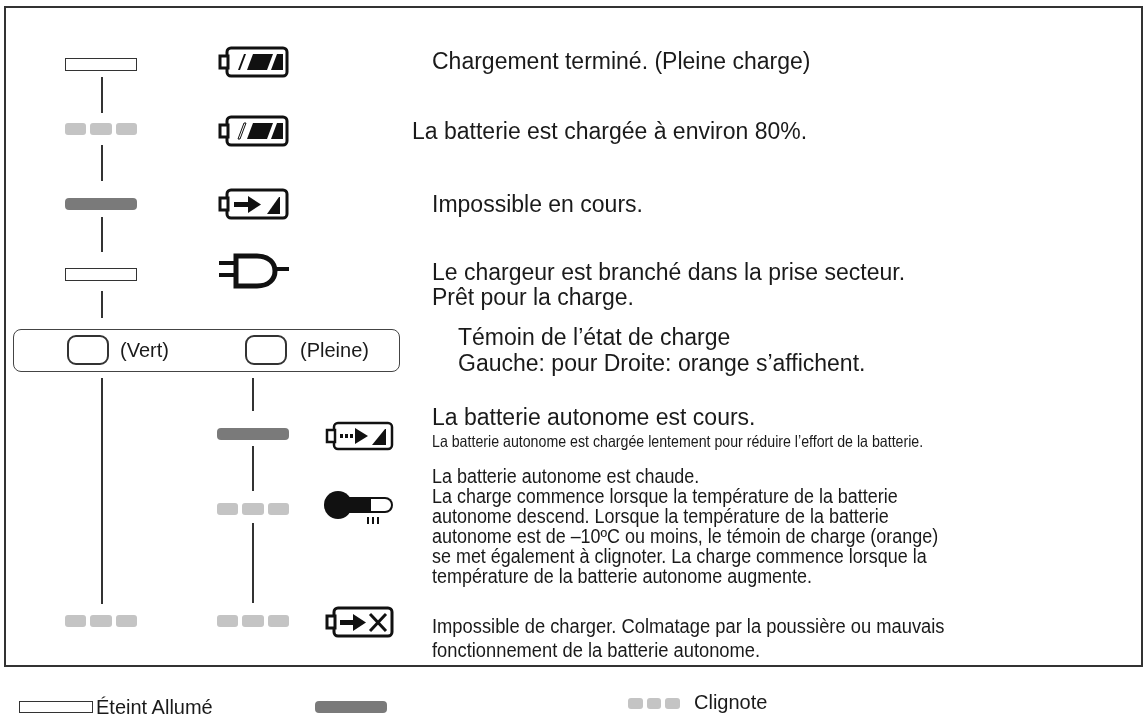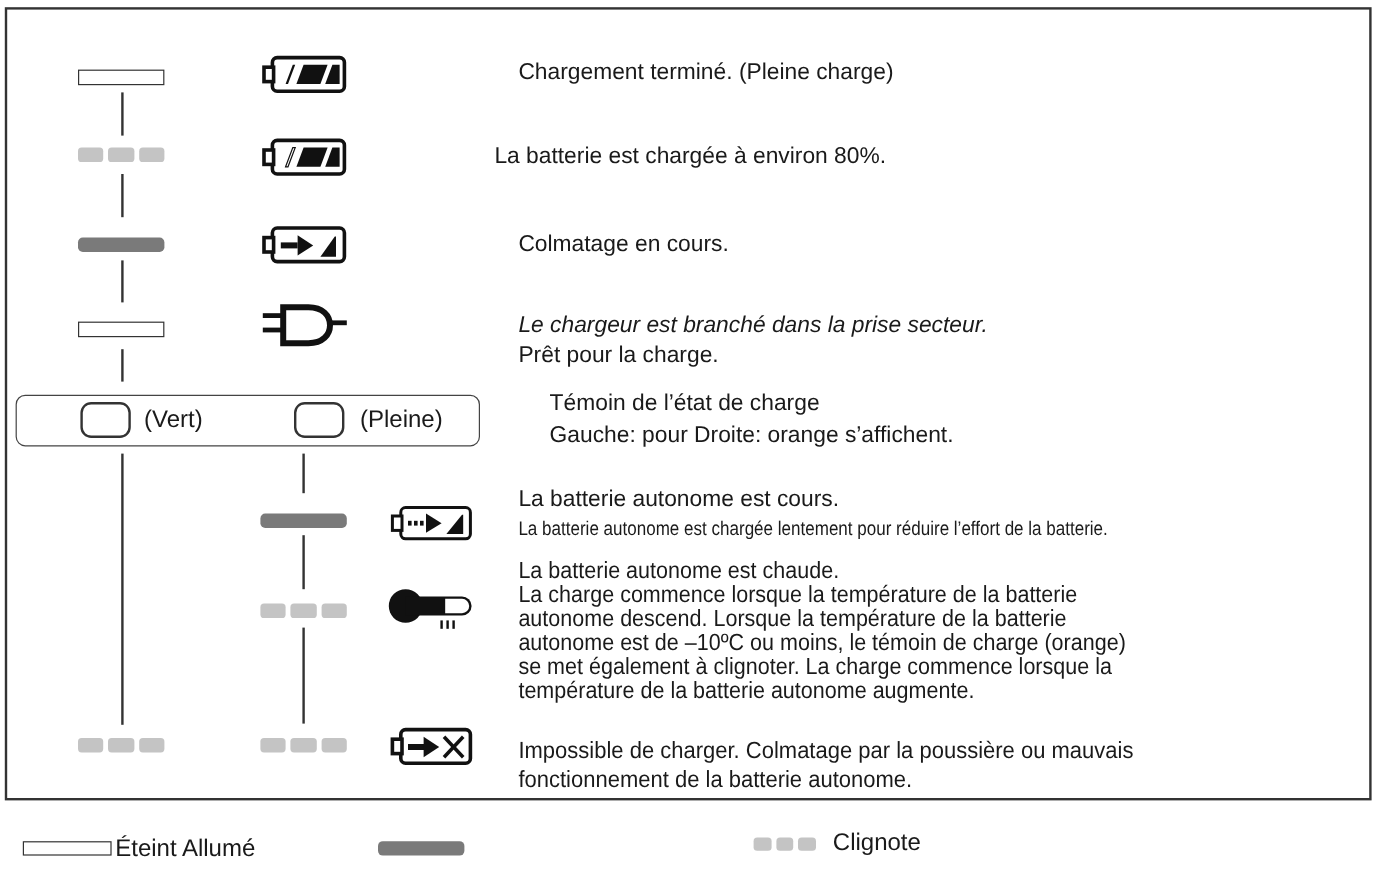--- a/index.html
+++ b/index.html
@@ -6,21 +6,21 @@
   body { width:1148px; height:726px; position:relative; overflow:hidden;
          font-family:"Liberation Sans", sans-serif; color:#1a1a1a; }
   .frame { position:absolute; left:4px; top:6px; width:1139px; height:661px;
            border:2px solid #333; box-sizing:border-box; }
   .vline { position:absolute; width:1.5px; background:#333; }
   .led-off { position:absolute; width:72px; height:13px; border:1.5px solid #333;
              box-sizing:border-box; background:#fff; }
   .led-on { position:absolute; width:72px; height:12px; border-radius:4px; background:#7a7a7a; }
   .led-blink { position:absolute; width:72px; height:12px; display:flex; gap:4px; }
   .led-blink span { flex:1; background:#c4c4c4; border-radius:3px; }
-  .txt { position:absolute; font-size:19px; line-height:22px; white-space:nowrap; }
+  .txt { position:absolute; font-size:23px; line-height:22px; white-space:nowrap; }
   .txt-cond { position:absolute; font-size:19.5px; line-height:21px; white-space:nowrap;
               transform-origin:left top; }
   .small { font-size:16.5px; }
   .indicator-bar { position:absolute; left:13px; top:329px; width:387px; height:43px;
                    border:1.5px solid #444; border-radius:8px; box-sizing:border-box; background:#fff; }
   .ind-box { position:absolute; width:42px; height:30px; border:2px solid #333; border-radius:9px; box-sizing:border-box; }
   .ind-label { position:absolute; font-size:20px; line-height:24px; }
   svg { position:absolute; overflow:visible; }
 </style>
 </head>
@@ -63,30 +63,30 @@
 <div class="txt" style="left:412px;top:120px;">La batterie est chargée à environ 80%.</div>
 
 <div class="led-on" style="left:65px;top:198px;"></div>
 <svg style="left:219px;top:188px;" width="70" height="32" viewBox="0 0 70 32">
   <rect x="8" y="2" width="60" height="28" rx="4" fill="#fff" stroke="#111" stroke-width="3"></rect>
   <rect x="1" y="10" width="8" height="12" fill="#fff" stroke="#111" stroke-width="3"></rect>
   <rect x="15" y="14" width="14" height="5" fill="#111"></rect>
   <polygon points="29,8 42,16.5 29,25" fill="#111"></polygon>
   <polygon points="48,26 60,9 61,9 61,26" fill="#111"></polygon>
 </svg>
-<div class="txt" style="left:432px;top:193px;">Colmatage en cours.</div>
+<div class="txt" style="left:432px;top:193px;">Impossible en cours.</div>
 
 <div class="led-off" style="left:65px;top:268px;"></div>
 <svg style="left:219px;top:253px;" width="72" height="36" viewBox="0 0 72 36">
   <rect x="0" y="8" width="16" height="4" fill="#111"></rect>
   <rect x="0" y="20" width="16" height="4" fill="#111"></rect>
   <path d="M17,3 L38,3 C50,3 56,10 56,18 C56,26 50,33 38,33 L17,33 Z" fill="#fff" stroke="#111" stroke-width="5"></path>
   <rect x="56" y="14" width="14" height="4" fill="#111"></rect>
 </svg>
-<div class="txt" style="left:432px;top:261px;font-style:italic;">Le chargeur est branché dans la prise secteur.</div>
+<div class="txt" style="left:432px;top:261px;">Le chargeur est branché dans la prise secteur.</div>
 <div class="txt" style="left:432px;top:286px;text-align:center;">Prêt pour la charge.</div>
 
 <div class="indicator-bar"></div>
 <div class="ind-box" style="left:67px;top:335px;"></div>
 <div class="ind-label" style="left:120px;top:338px;">(Vert)</div>
 <div class="ind-box" style="left:245px;top:335px;"></div>
 <div class="ind-label" style="left:300px;top:338px;">(Pleine)</div>
 <div class="txt" style="left:458px;top:326px;">Témoin de l’état de charge</div>
 <div class="txt" style="left:458px;top:352px;">Gauche: pour Droite: orange s’affichent.</div>
 

